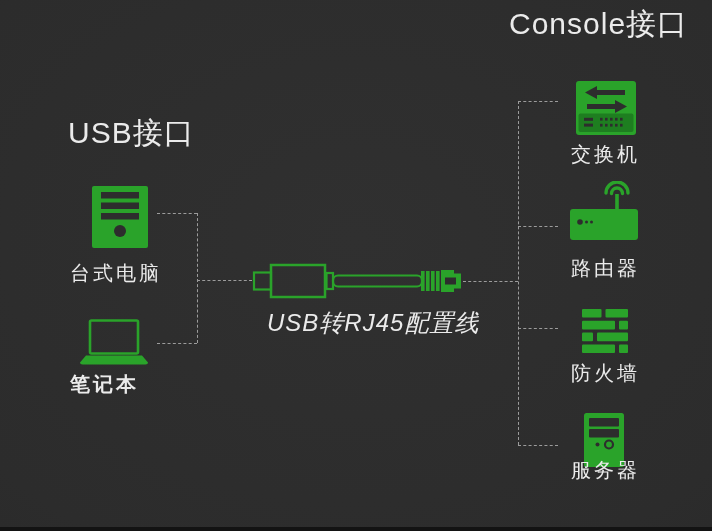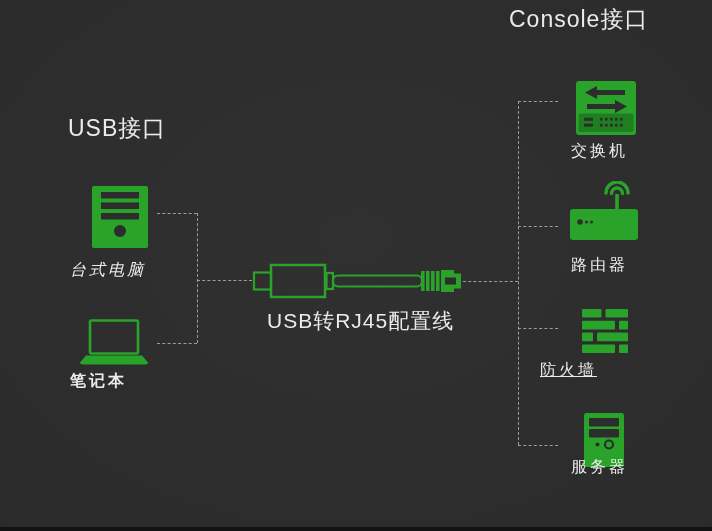--- a/index.html
+++ b/index.html
@@ -3,28 +3,28 @@
 <meta charset="utf-8">
 <style>
   html,body{margin:0;padding:0;background:#1a1a1a;}
   .stage{
     position:relative;width:712px;height:531px;overflow:hidden;
     background:radial-gradient(120% 120% at 50% 45%, #303030 0%, #2c2c2c 55%, #252525 100%);
     font-family:"Liberation Sans","DejaVu Sans",sans-serif;
   }
   .abs{position:absolute;}
   .title{
-    position:absolute;color:var(--text,#ebebeb);font-size:23px;letter-spacing:1px;
+    position:absolute;color:var(--text,#ebebeb);font-size:30px;letter-spacing:1px;
     white-space:nowrap;font-weight:400;
   }
   .label{
-    position:absolute;color:var(--text,#ebebeb);font-size:16px;letter-spacing:3px;
+    position:absolute;color:var(--text,#ebebeb);font-size:20px;letter-spacing:3px;
     white-space:nowrap;font-weight:400;
   }
-  .cable-label{letter-spacing:1px;font-size:21px;}
+  .cable-label{letter-spacing:1px;font-size:24px;font-style:italic;}
   .dash-h{position:absolute;height:0;border-top:1px dashed var(--dash,#9c9c9c);}
   .dash-v{position:absolute;width:0;border-left:1px dashed var(--dash,#9c9c9c);}
   .strip{position:absolute;left:0;top:527px;width:712px;height:4px;background:var(--strip,#131313);}
   
   .fg{fill:var(--green,#2aa32a);}
   .fgd{fill:var(--green-deep,#1e7e20);}
   .fd{fill:var(--detail,#2d2d2d);}
   .sg{fill:none;stroke:var(--green,#2aa32a);}
   .sd{fill:none;stroke:var(--detail,#2d2d2d);}
   .sw2{stroke-width:2.2;}
@@ -52,21 +52,21 @@
   <div class="dash-h" style="left:518px;top:328px;width:40px;"></div>
   <div class="dash-h" style="left:518px;top:445px;width:40px;"></div>
 
   <svg class="abs" style="left:92px;top:186px;" width="56" height="62" viewBox="0 0 56 62">
     <rect class="fg" width="56" height="62" rx="2"></rect>
     <rect class="fd" x="9" y="6" width="38" height="6.5"></rect>
     <rect class="fd" x="9" y="16.5" width="38" height="6.5"></rect>
     <rect class="fd" x="9" y="27" width="38" height="6.5"></rect>
     <circle class="fd" cx="28" cy="45" r="6"></circle>
   </svg>
-  <div class="label" style="left:70px;top:260px;font-style:italic;">台式电脑</div>
+  <div class="label" style="left:70px;top:260px;">台式电脑</div>
 
   <svg class="abs" style="left:80px;top:319px;" width="68" height="47" viewBox="0 0 68 47">
     <rect class="sg sw26" x="10" y="1.5" width="48" height="33" rx="1.5"></rect>
     <path class="fg" d="M6 36.5 H62 L68 43.5 Q68 45.5 65.5 45.5 H2.5 Q0 45.5 0 43.5 Z"></path>
   </svg>
   <div class="label" style="left:70px;top:371px;font-weight:bold;">笔记本</div>
 
   <svg class="abs" style="left:252px;top:263px;" width="210" height="36" viewBox="0 0 210 36">
     <rect class="sg sw2" x="2" y="9.5" width="17" height="17"></rect>
     <rect class="sg sw25" x="19" y="2" width="54" height="32"></rect>
@@ -115,21 +115,21 @@
   <svg class="abs" style="left:582px;top:309px;" width="46" height="44" viewBox="0 0 46 44">
     <rect class="fg" x="0" y="0" width="19.5" height="8.6" rx="1"></rect>
     <rect class="fg" x="23.5" y="0" width="22.5" height="8.6" rx="1"></rect>
     <rect class="fg" x="0" y="11.8" width="33" height="8.6" rx="1"></rect>
     <rect class="fg" x="37" y="11.8" width="9" height="8.6" rx="1"></rect>
     <rect class="fg" x="0" y="23.6" width="11" height="8.6" rx="1"></rect>
     <rect class="fg" x="15" y="23.6" width="31" height="8.6" rx="1"></rect>
     <rect class="fg" x="0" y="35.4" width="33" height="8.6" rx="1"></rect>
     <rect class="fg" x="37" y="35.4" width="9" height="8.6" rx="1"></rect>
   </svg>
-  <div class="label" style="left:540px;top:360px;text-decoration:underline;">防火墙</div>
+  <div class="label" style="left:571px;top:360px;">防火墙</div>
 
   <svg class="abs" style="left:584px;top:413px;" width="40" height="54" viewBox="0 0 40 54">
     <rect class="fg" width="40" height="54" rx="2.5"></rect>
     <rect class="fd" x="5" y="5" width="30" height="8.5" rx="1"></rect>
     <rect class="fd" x="5" y="16" width="30" height="8.5" rx="1"></rect>
     <circle class="fd" cx="13.5" cy="31.5" r="2"></circle>
     <circle class="sd sw2" cx="25" cy="31.5" r="4"></circle>
   </svg>
   <div class="label" style="left:571px;top:457px;">服务器</div>
 

